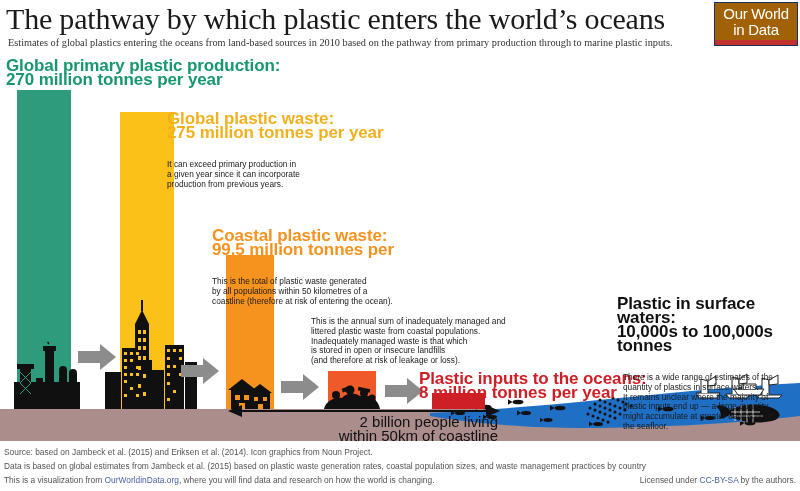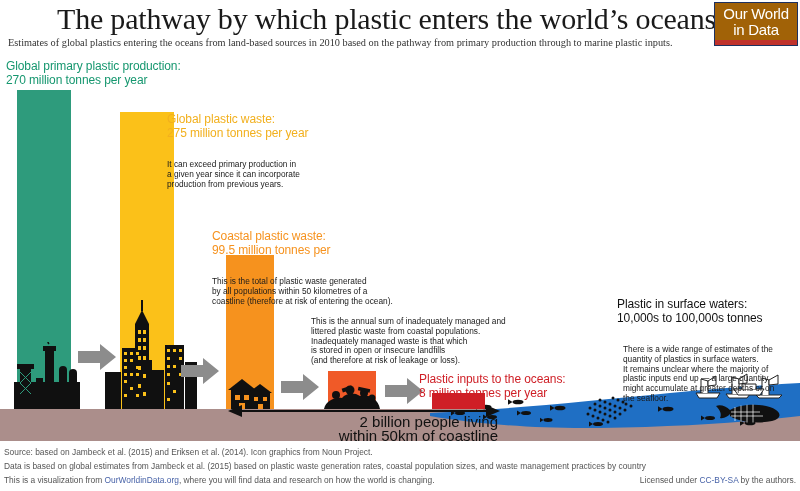--- a/index.html
+++ b/index.html
@@ -9,21 +9,21 @@
     font-family:"Liberation Sans", sans-serif;
     position:relative;
   }
   #stage{position:absolute;left:0;top:0;width:800px;height:491px;background:#fff;overflow:hidden;}
 
   
   .title{
     position:absolute;left:6px;top:2px;width:710px;
     font-family:"Liberation Serif", serif;
     font-size:30px;line-height:34px;color:#1a1a1a;
-    letter-spacing:-0.2px;white-space:nowrap;text-align:right;
+    letter-spacing:-0.2px;white-space:nowrap;
   }
   .subtitle{
     position:absolute;left:8px;top:37px;width:706px;
     font-family:"Liberation Serif", serif;
     font-size:10.3px;line-height:12px;color:#333;
     white-space:nowrap;
   }
   .owid-logo{
     position:absolute;right:2px;top:2px;width:82px;height:42px;
     background:#a16207;border:1px solid #1d3160;
@@ -58,21 +58,21 @@
   
   .bar{position:absolute;}
   .bar-green {left:17px; top:90px;  width:54px;  height:319px; background:#2e9b7c;}
   .bar-yellow{left:120px;top:112px; width:54px;  height:297px; background:#fbc119;}
   .bar-orange{left:226px;top:255px; width:48px;  height:154px; background:#f6921e;}
   .bar-red-o {left:328px;top:371px; width:48px;  height:38px;  background:#f05a28;}
   .bar-red   {left:432px;top:393px; width:53px;  height:16px;  background:#cf1f26;}
 
   
   .hblock{position:absolute;}
-  .hblock .hd{font-weight:normal;font-size:12px;line-height:14px;letter-spacing:-0.1px;}
+  .hblock .hd{font-weight:bold;font-size:17px;line-height:14px;letter-spacing:-0.1px;}
   .hblock .bd{font-size:8.3px;line-height:9.8px;color:#1a1a1a;margin-top:20px;}
 
   .b1{left:6px; top:59px;  width:300px;}
   .b1 .hd{color:#16976f;}
   .b2{left:167px;top:112px; width:300px;}
   .b2 .hd{color:#f2b01e;}
   .b3{left:212px;top:229px; width:300px;}
   .b3 .hd{color:#f6921e;}
   .b4{left:311px;top:297px; width:330px;}
   .b4 .hd{color:#f05a28;}

